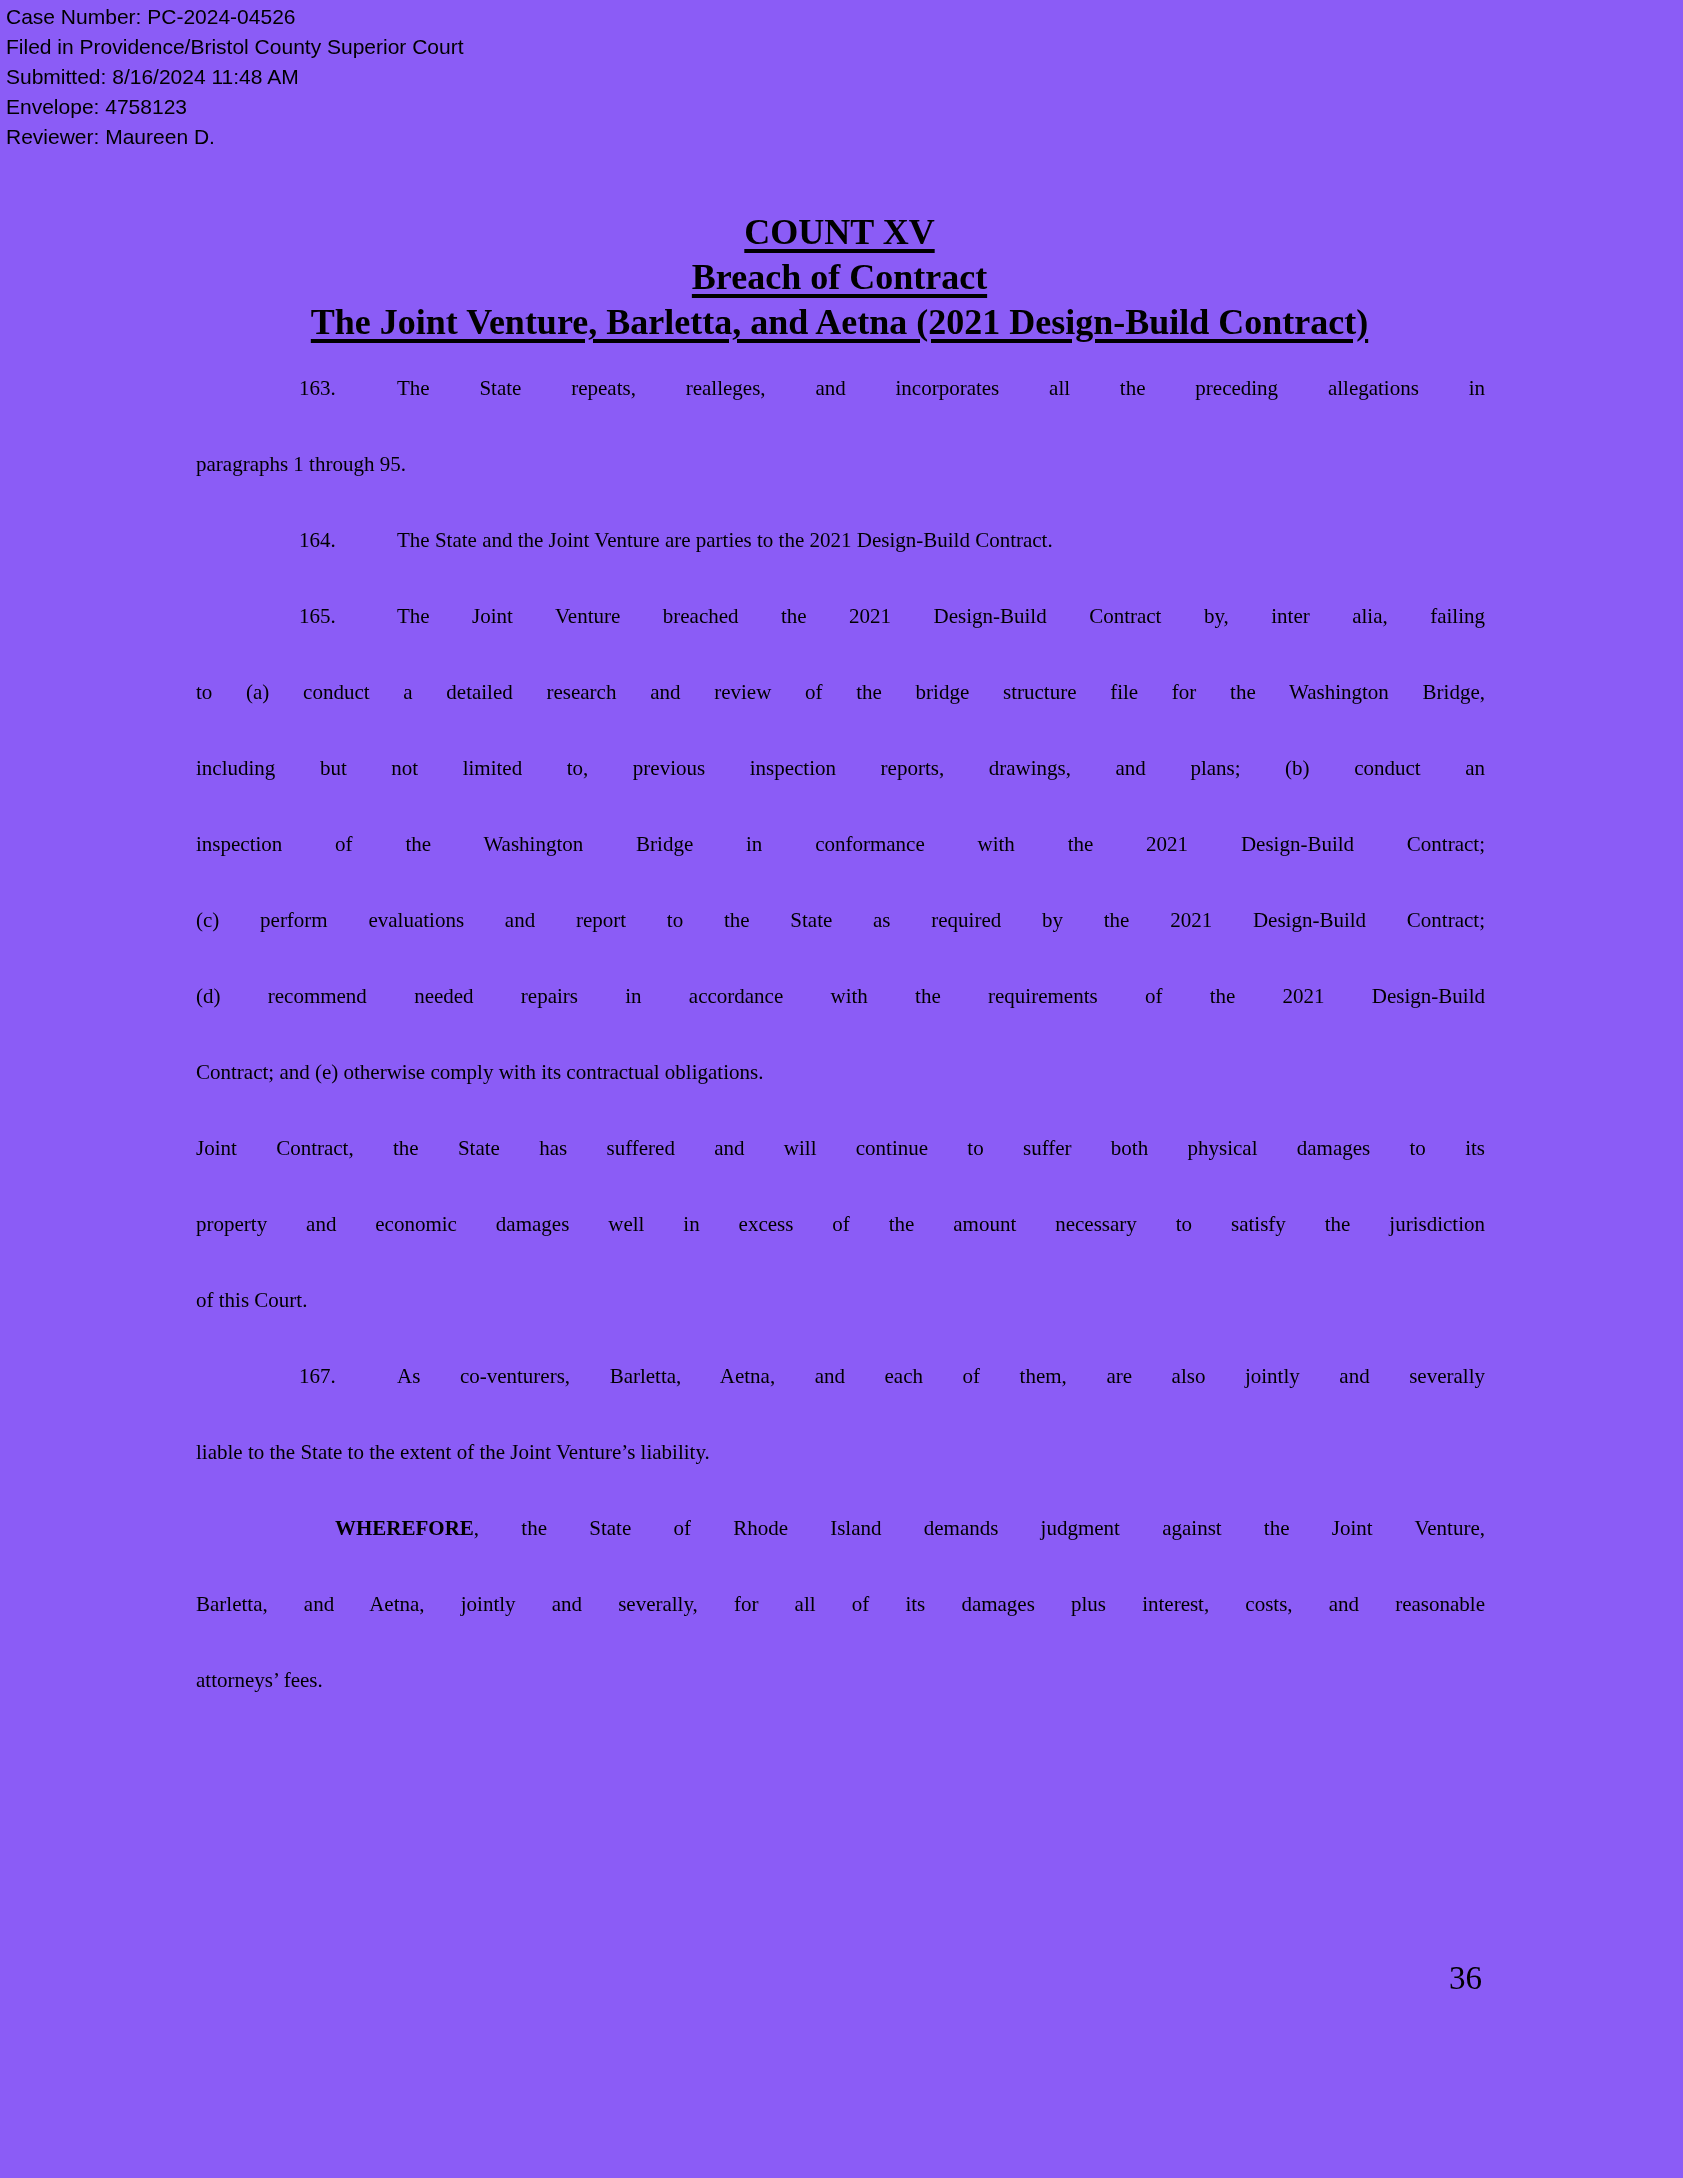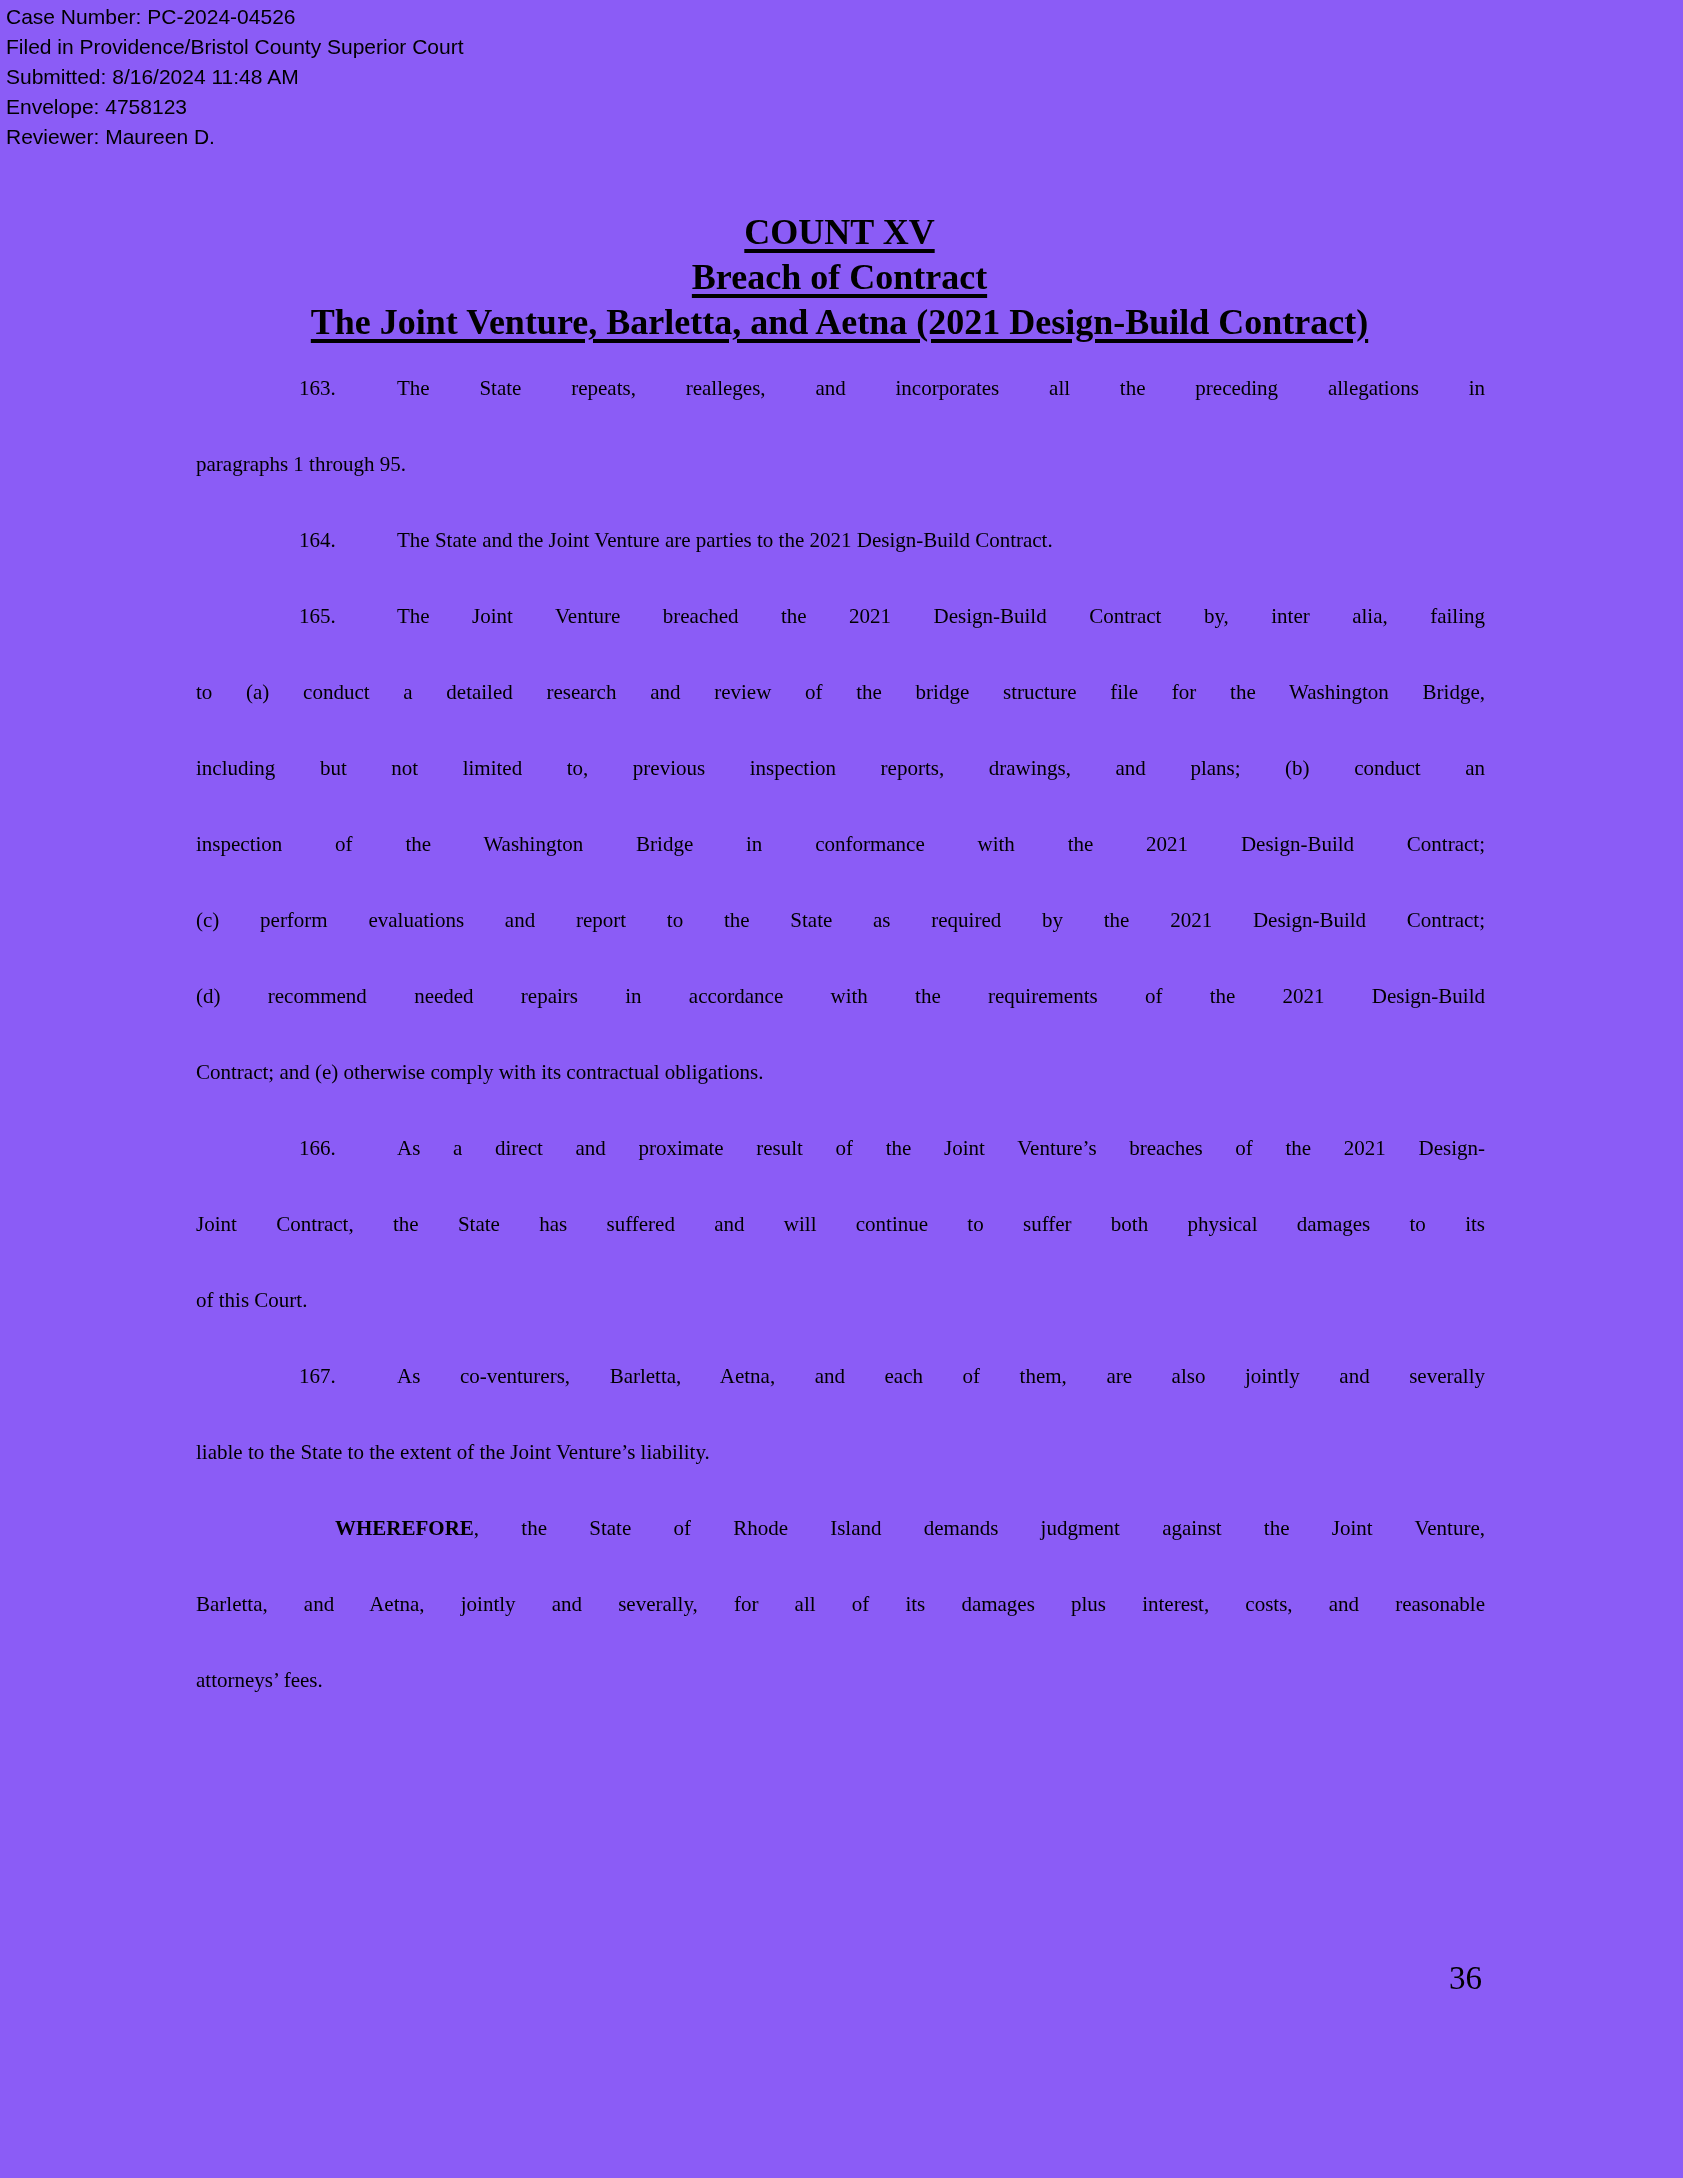--- a/index.html
+++ b/index.html
@@ -102,22 +102,22 @@
     <div class="bl j first"><span class="num">163.</span><span>The State repeats, realleges, and incorporates all the preceding allegations in</span></div>
     <div class="bl">paragraphs 1 through 95.</div>
     <div class="bl first"><span class="num">164.</span><span>The State and the Joint Venture are parties to the 2021 Design-Build Contract.</span></div>
     <div class="bl j first"><span class="num">165.</span><span>The Joint Venture breached the 2021 Design-Build Contract by, </span><span class="it">inter alia</span><span>, failing</span></div>
     <div class="bl j">to (a) conduct a detailed research and review of the bridge structure file for the Washington Bridge,</div>
     <div class="bl j">including but not limited to, previous inspection reports, drawings, and plans; (b) conduct an</div>
     <div class="bl j">inspection of the Washington Bridge in conformance with the 2021 Design-Build Contract;</div>
     <div class="bl j">(c) perform evaluations and report to the State as required by the 2021 Design-Build Contract;</div>
     <div class="bl j">(d) recommend needed repairs in accordance with the requirements of the 2021 Design-Build</div>
     <div class="bl">Contract; and (e) otherwise comply with its contractual obligations.</div>
-    <div class="bl j first"><span class="num">166.</span><span>As a direct and proximate result of the Joint Venture’s breaches of the 2021 Design-</span></div>
     <div class="bl j">Joint Contract, the State has suffered and will continue to suffer both physical damages to its</div>
+    <div class="bl j">property and economic damages well in excess of the amount necessary to satisfy the jurisdiction</div>
     <div class="bl">of this Court.</div>
     <div class="bl j first"><span class="num">167.</span><span>As co-venturers, Barletta, Aetna, and each of them, are also jointly and severally</span></div>
     <div class="bl">liable to the State to the extent of the Joint Venture’s liability.</div>
     <div class="bl j first"><span class="bd">WHEREFORE</span><span>, the State of Rhode Island demands judgment against the Joint Venture,</span></div>
     <div class="bl j">Barletta, and Aetna, jointly and severally, for all of its damages plus interest, costs, and reasonable</div>
     <div class="bl">attorneys’ fees.</div>
   </div>
 
   <div class="pagenum">36</div>
 

